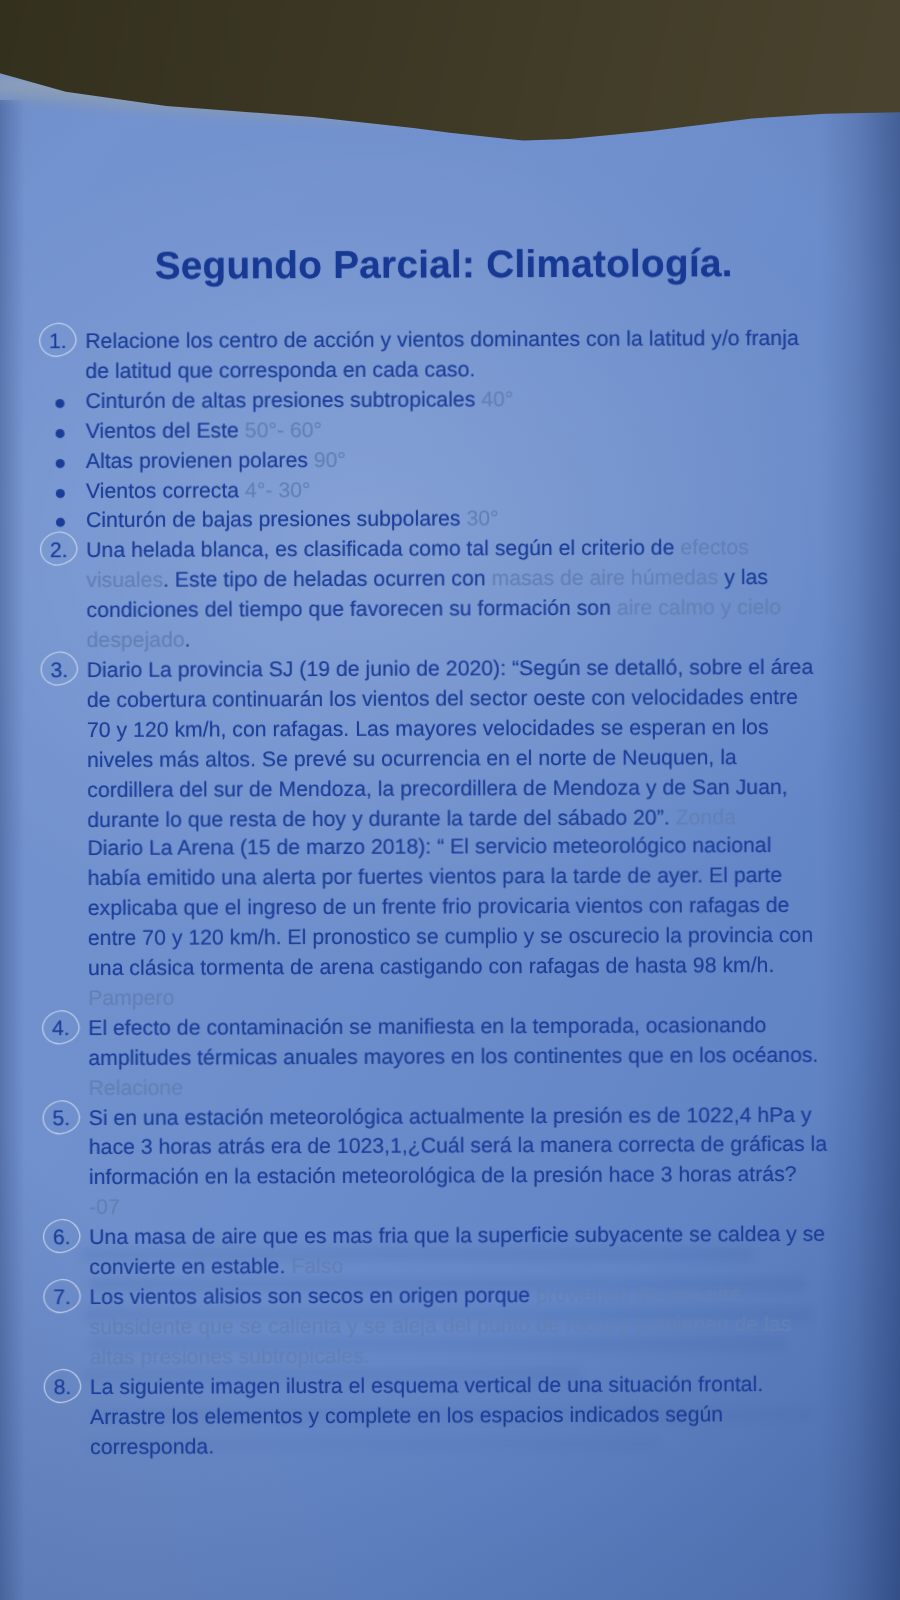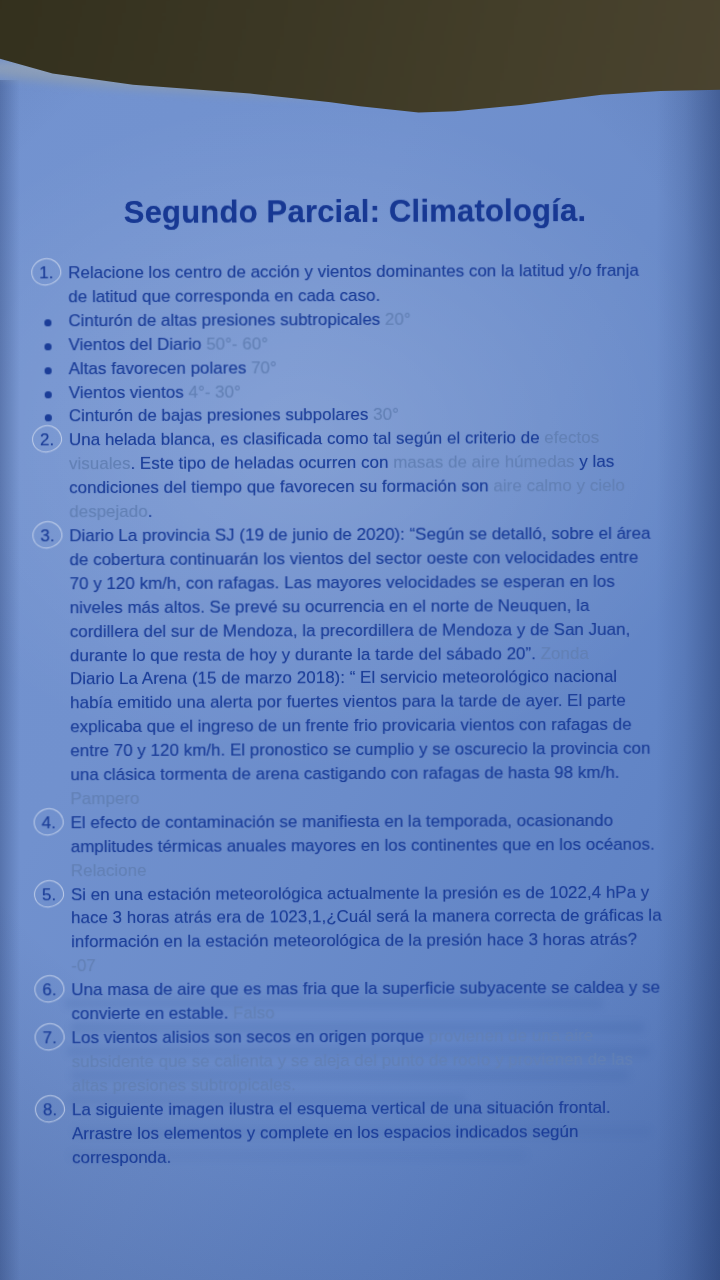--- a/index.html
+++ b/index.html
@@ -108,33 +108,33 @@
 
 <div class="content">
   <h1 class="title">Segundo Parcial: Climatología.</h1>
   <div>
       <div class="block">
         <span class="numcol"><span class="qnum">1.</span></span>
         <span class="btext"><span class="norm">Relacione los centro de acción y vientos dominantes con la latitud y/o franja de latitud que corresponda en cada caso.</span></span>
       </div>
       <div class="block">
         <span class="numcol"><span class="dot"></span></span>
-        <span class="btext"><span class="norm">Cinturón de altas presiones subtropicales </span><span class="ans">20°</span></span>
+        <span class="btext"><span class="norm">Cinturón de altas presiones subtropicales </span><span class="ans">40°</span></span>
       </div>
       <div class="block">
         <span class="numcol"><span class="dot"></span></span>
-        <span class="btext"><span class="norm">Vientos del Diario </span><span class="ans">50°- 60°</span></span>
+        <span class="btext"><span class="norm">Vientos del Este </span><span class="ans">50°- 60°</span></span>
       </div>
       <div class="block">
         <span class="numcol"><span class="dot"></span></span>
-        <span class="btext"><span class="norm">Altas favorecen polares </span><span class="ans">70°</span></span>
+        <span class="btext"><span class="norm">Altas provienen polares </span><span class="ans">90°</span></span>
       </div>
       <div class="block">
         <span class="numcol"><span class="dot"></span></span>
-        <span class="btext"><span class="norm">Vientos vientos </span><span class="ans">4°- 30°</span></span>
+        <span class="btext"><span class="norm">Vientos correcta </span><span class="ans">4°- 30°</span></span>
       </div>
       <div class="block">
         <span class="numcol"><span class="dot"></span></span>
         <span class="btext"><span class="norm">Cinturón de bajas presiones subpolares </span><span class="ans">30°</span></span>
       </div>
       <div class="block">
         <span class="numcol"><span class="qnum">2.</span></span>
         <span class="btext"><span class="norm">Una helada blanca, es clasificada como tal según el criterio de </span><span class="ans">efectos visuales</span><span class="norm">. Este tipo de heladas ocurren con </span><span class="ans">masas de aire húmedas</span><span class="norm"> y las condiciones del tiempo que favorecen su formación son </span><span class="ans">aire calmo y cielo despejado</span><span class="norm">.</span></span>
       </div>
       <div class="block">

